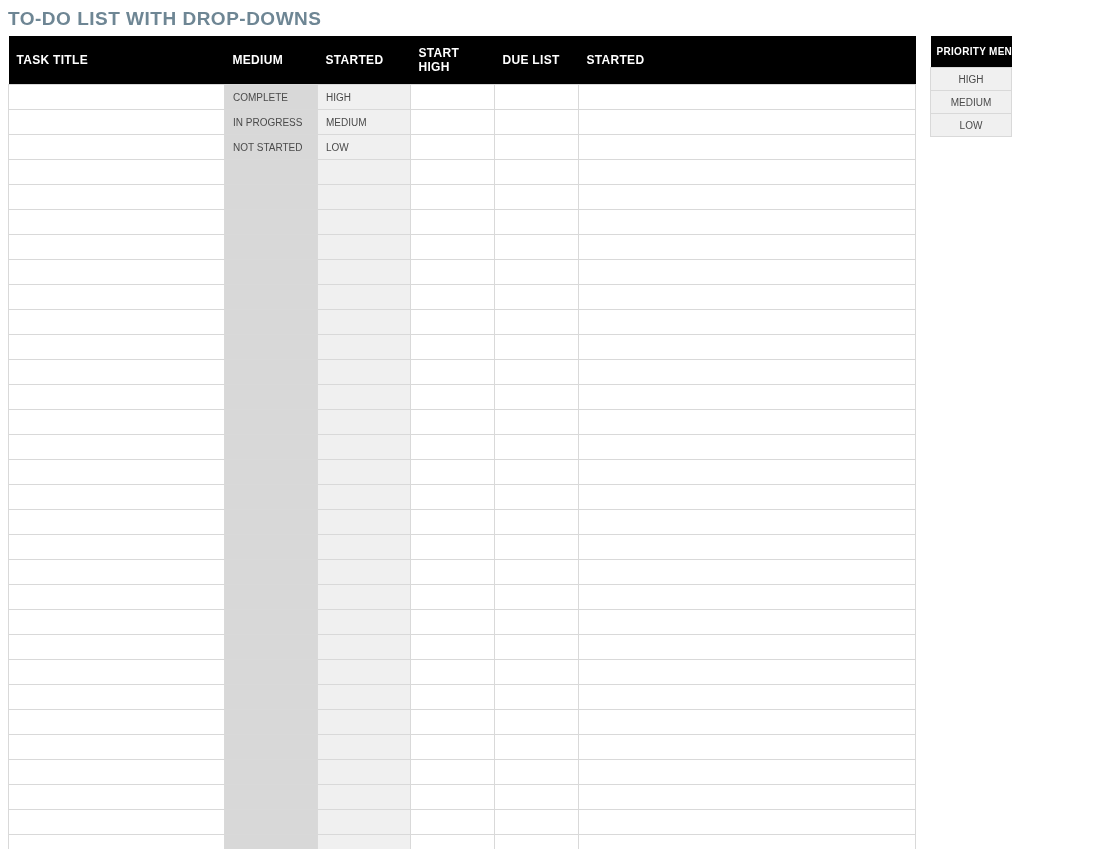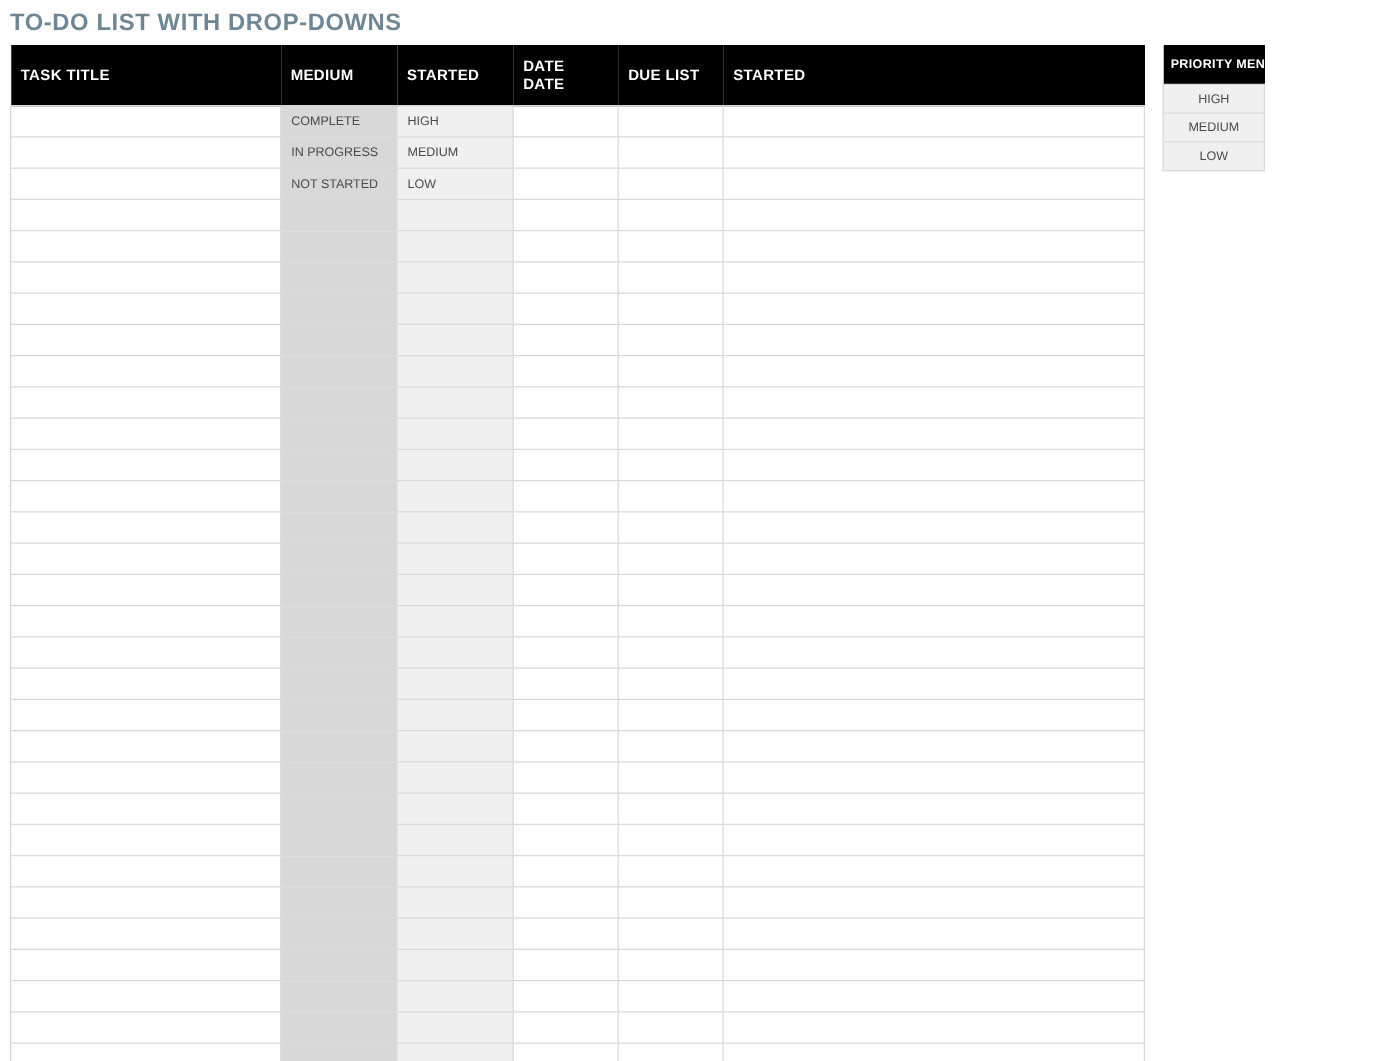--- a/index.html
+++ b/index.html
@@ -112,21 +112,21 @@
       <col class="col-priority">
       <col class="col-start">
       <col class="col-due">
       <col class="col-comments">
     </colgroup>
     <thead>
       <tr>
         <th>TASK TITLE</th>
         <th>MEDIUM</th>
         <th>STARTED</th>
-        <th>DATE DATE</th>
+        <th>START HIGH</th>
         <th>DUE LIST</th>
         <th>STARTED</th>
       </tr>
     </thead>
     <tbody id="task-tbody">
         <tr>
           <td></td>
           <td class="status">COMPLETE</td>
           <td class="priority">HIGH</td>
           <td></td>

